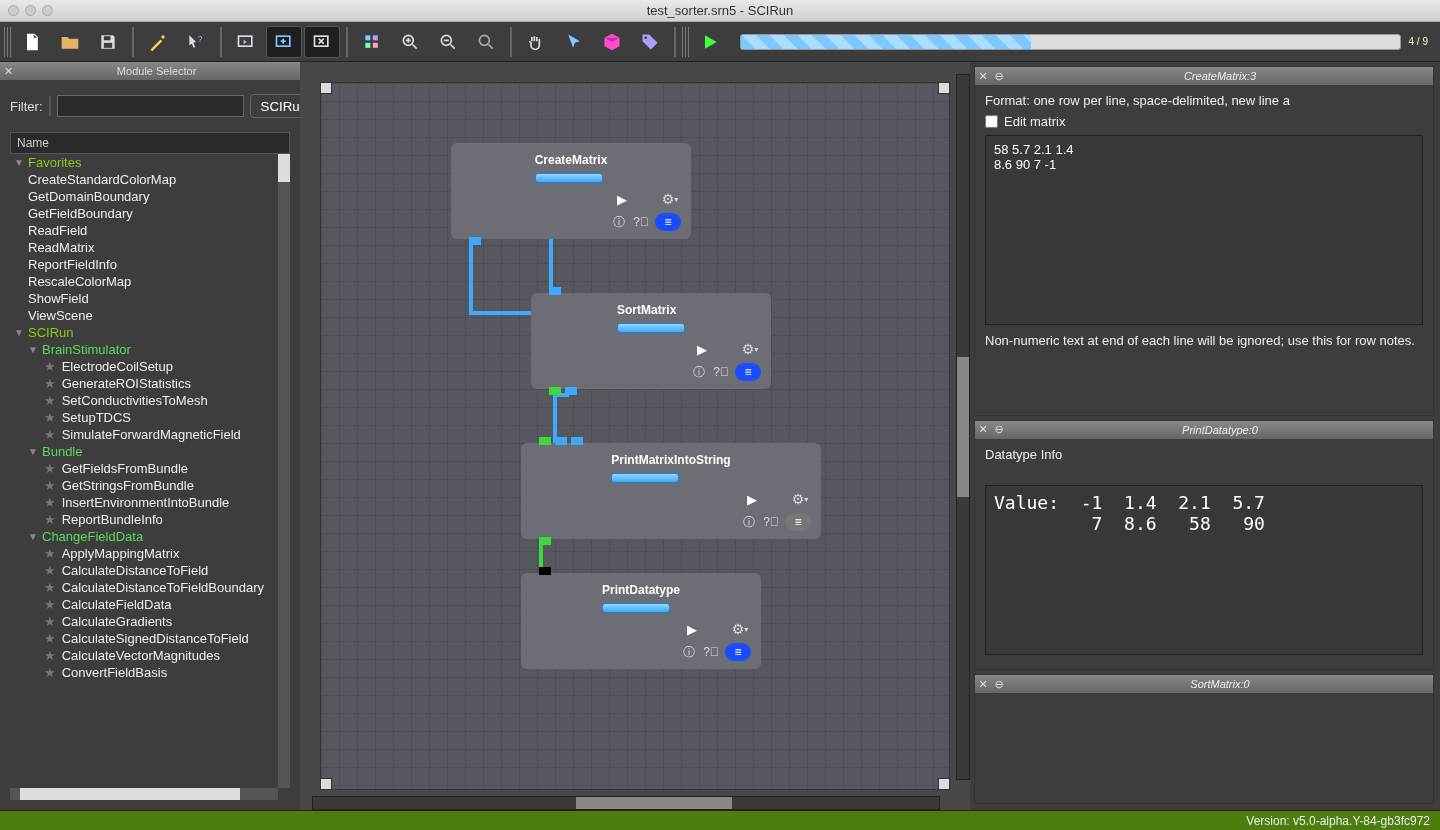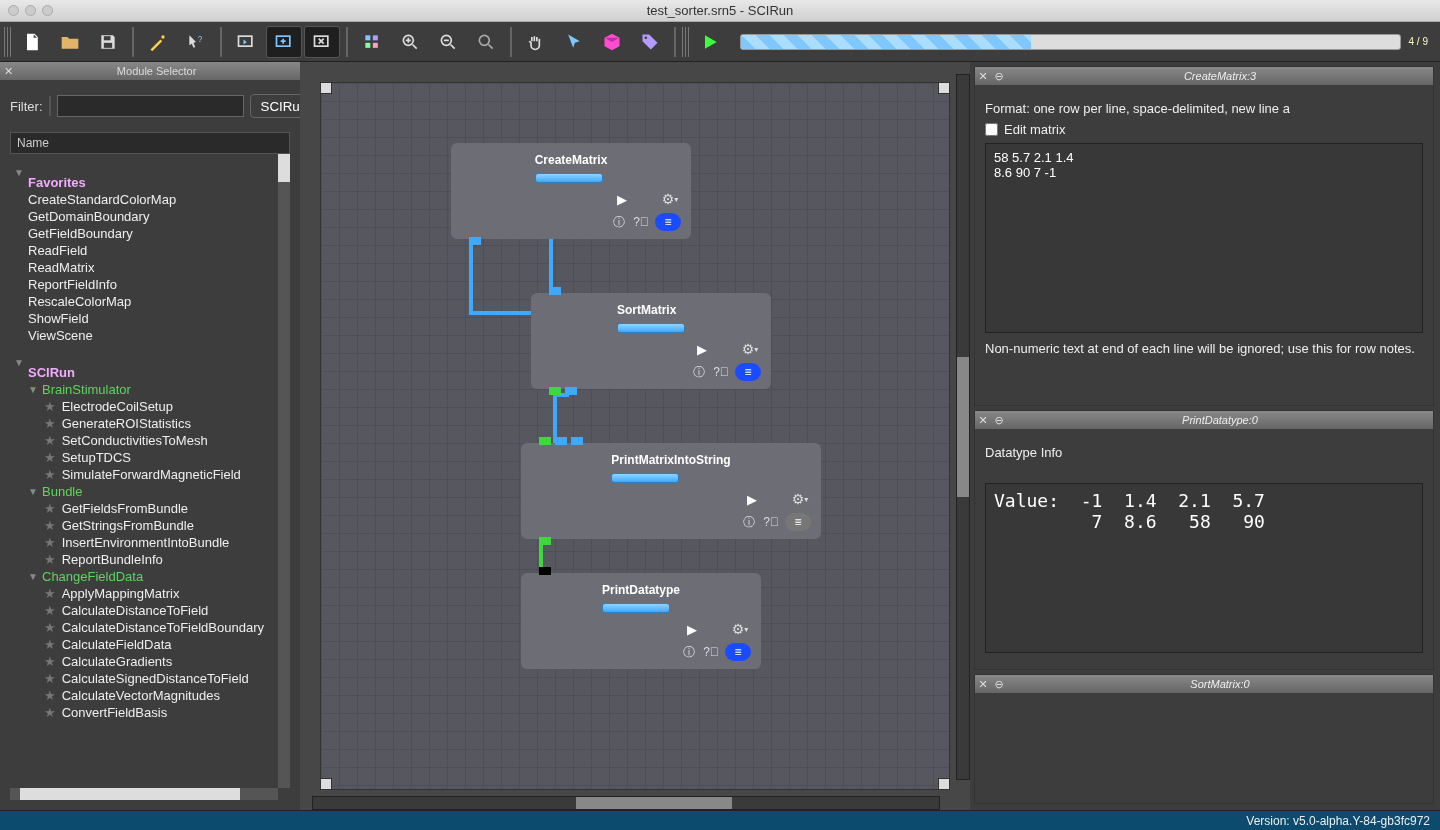--- a/index.html
+++ b/index.html
@@ -36,21 +36,21 @@
 .filter-row button { height:24px; padding:0 10px; background:#3d3d3d; border:1px solid #666; color:#fff; border-radius:4px;}
 .tree-wrap { flex:1; overflow:hidden; position:relative; margin:0 10px 10px;}
 .tree-head { background:#2a2a2a; padding:3px 6px; font-size:12px; color:#ccc; border:1px solid #555;}
 .tree-body { position:absolute; top:22px; bottom:12px; left:0; right:12px; overflow:hidden; background:#3d3d3d; font-size:13px;}
 .tree-scroll-v { position:absolute; right:0; top:22px; bottom:12px; width:12px; background:#555;}
 .tree-scroll-v .thumb { position:absolute; top:0; width:12px; height:28px; background:#ddd;}
 .tree-scroll-h { position:absolute; left:0; right:12px; bottom:0; height:12px; background:#555;}
 .tree-scroll-h .thumb { position:absolute; left:10px; height:12px; width:220px; background:#ddd;}
 .tnode { padding:1px 4px; white-space:nowrap; display:flex; align-items:center; gap:4px;}
 .arrow { display:inline-block; width:10px; color:#888; font-size:10px;}
-.cat-root { color:#f0abfc; font-weight:700;margin-top:20px;}
+.cat-root { color:#84cc16; font-weight:400;}
 .cat-green { color:#5dd65d; }
 .leaf { color:#eee; }
 .star { color:#777; font-size:13px; margin-right:2px;}
 .indent1 { padding-left:18px;}
 .indent2 { padding-left:34px;}
 
 
 .canvas-wrap { flex:1; position:relative; background:#474747;}
 .canvas { position:absolute; inset:20px 20px 20px 20px; background:#575760; background-image:
   linear-gradient(#4e4e57 1px, transparent 1px),
@@ -79,33 +79,33 @@
 .hbar .thumb{ position:absolute; left:42%; width:25%; top:0; bottom:0; background:#888;}
 .vbar { position:absolute; top:12px; bottom:30px; right:0; width:14px; background:#3a3a3a; border:1px solid #222;}
 .vbar .thumb{ position:absolute; top:40%; height:20%; left:0; right:0; background:#888;}
 
 
 .panels { width:470px; background:#3d3d3d; display:flex; flex-direction:column; gap:4px; padding:4px 6px 6px 4px;}
 .panel { background:#3d3d3d; display:flex; flex-direction:column; border:1px solid #333;}
 .panel-hdr { height:18px; background:linear-gradient(#888,#666); color:#ddd; font-size:11px; display:flex; align-items:center;}
 .panel-hdr .pico { width:16px; text-align:center; font-size:11px;}
 .panel-hdr .ptitle { flex:1; text-align:center; color:#eee; font-style:italic;}
-.panel-body { padding:16px 10px; color:#eee; font-size:13px;}
+.panel-body { padding:8px 10px; color:#eee; font-size:13px;}
 .panel1 { flex:1.4;}
 .panel2 { flex:1;}
 .panel3 { height:130px;}
 .matrixbox { background:#383838; border:1px solid #222; min-height:190px; padding:6px 8px; color:#fff; font-size:13px; white-space:pre; font-family:inherit;}
 .info-box { background:#383838; border:1px solid #222; min-height:170px; padding:6px 8px; color:#fff; font-size:18px; white-space:pre; font-family:"Menlo","Consolas",monospace;}
 .chk { display:flex; align-items:center; gap:6px; margin-bottom:6px;}
 .chk input { width:13px; height:13px;}
 .radios { display:flex; flex-direction:column; gap:10px; align-items:flex-start; padding:18px 0 10px 100px;}
 .radios label { display:flex; gap:8px; align-items:center; font-size:14px;}
 
 
-.status { height:20px; background:#0c4a6e; border-top:1px solid #222; display:flex; align-items:center; justify-content:flex-end; padding:0 10px; color:#eee; font-size:12px;}
+.status { height:20px; background:#4d7c0f; border-top:1px solid #222; display:flex; align-items:center; justify-content:flex-end; padding:0 10px; color:#eee; font-size:12px;}
 
 
 .svg-ico { width:20px; height:20px; fill:#ddd;}
 </style>
 </head>
 <body>
 
 <div class="titlebar">
   <div class="traffic">
     <span></span>

